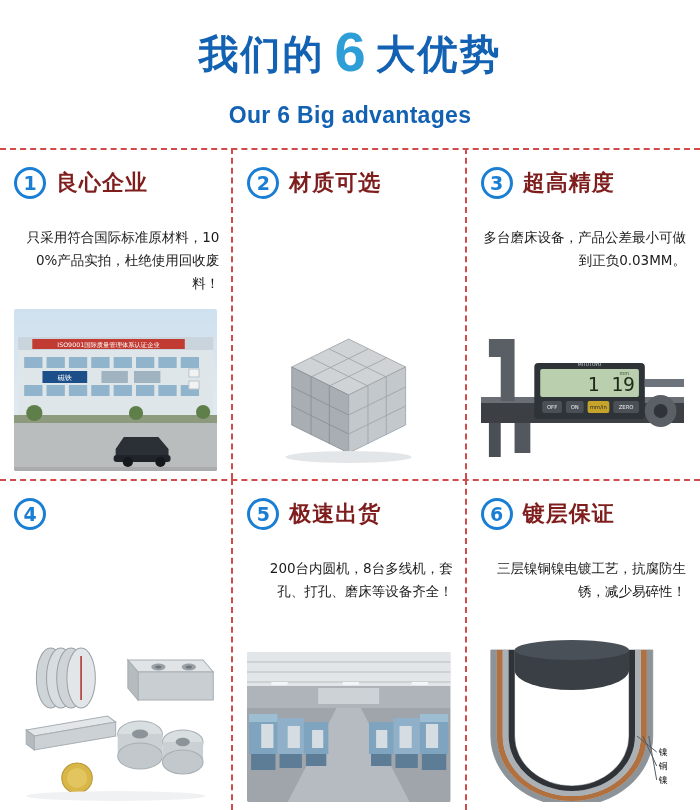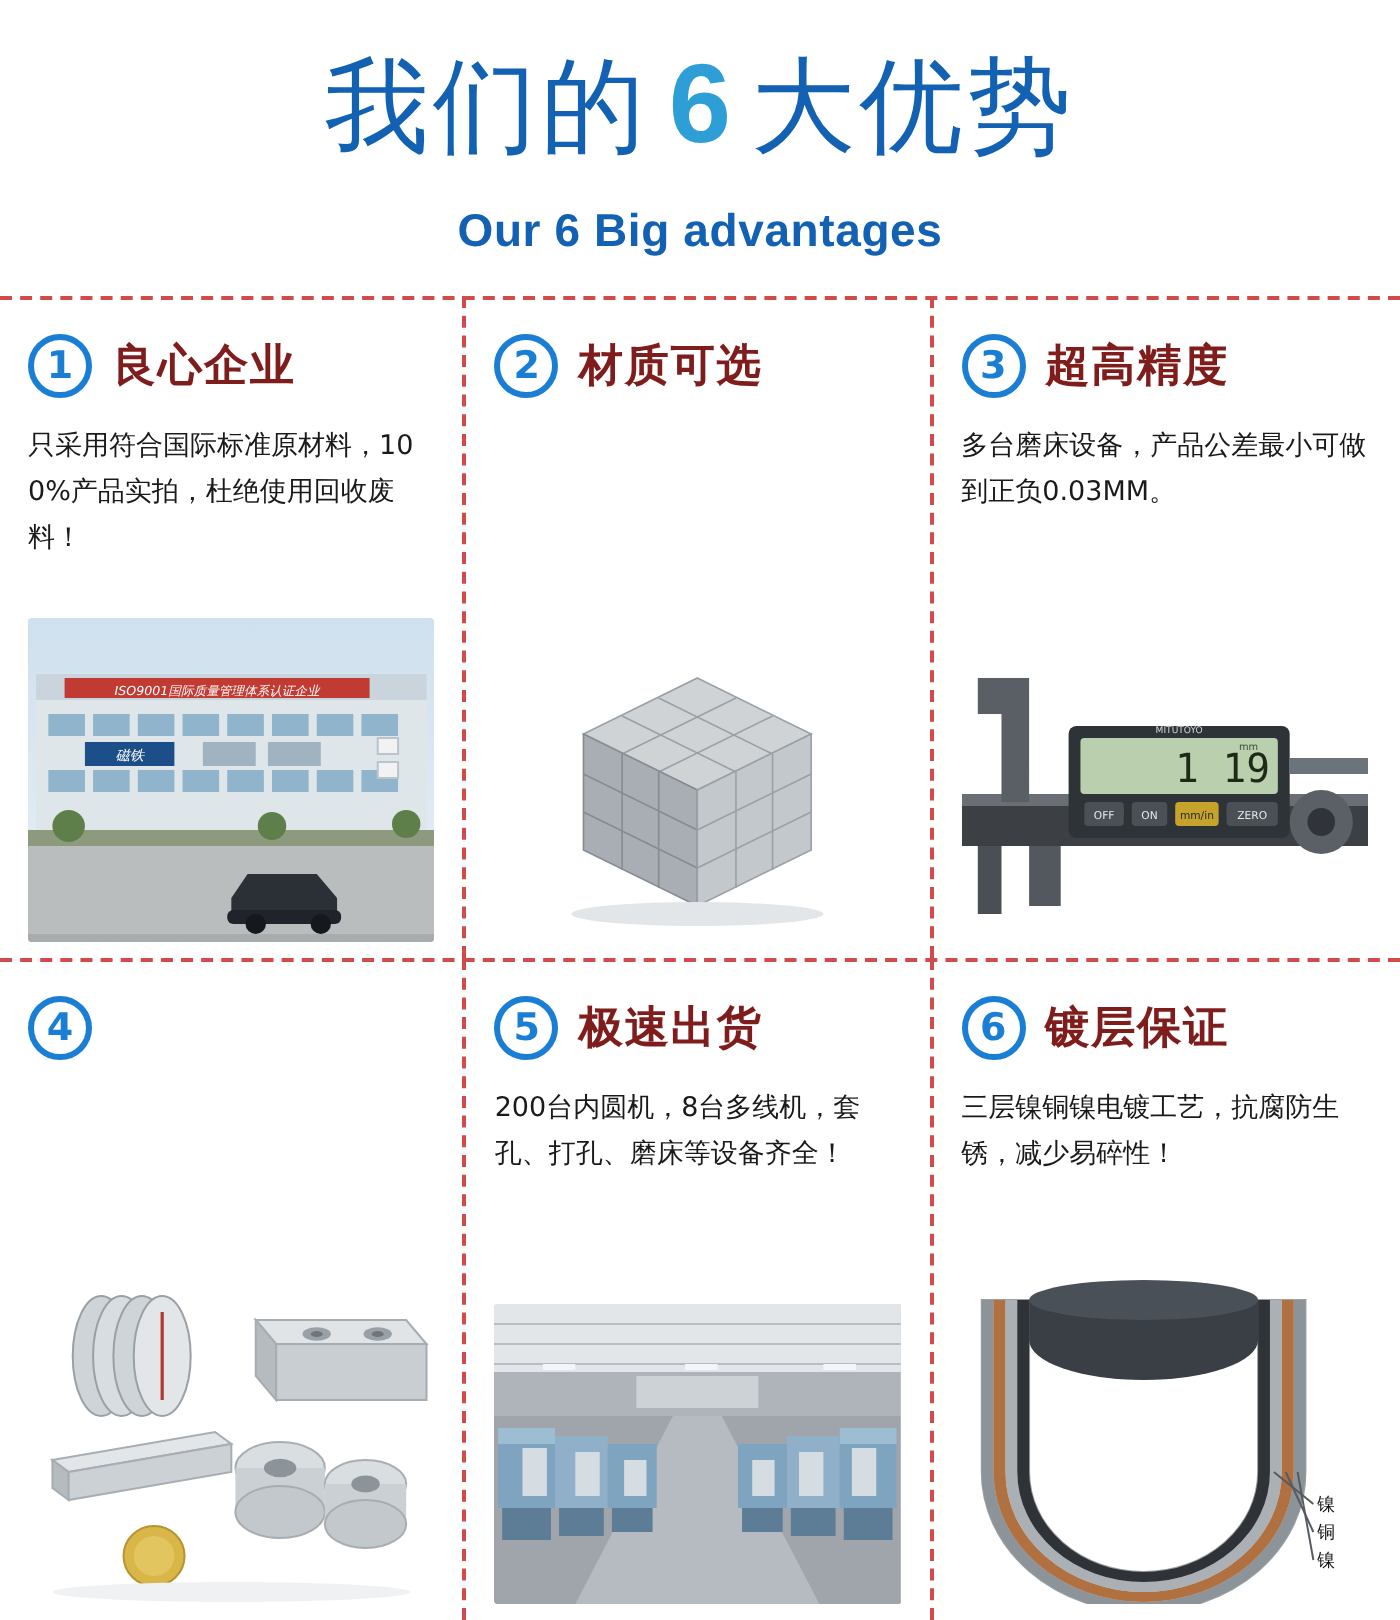--- a/index.html
+++ b/index.html
@@ -28,22 +28,22 @@
     text-align: center;
   }
   .title-line {
     display: flex;
     align-items: center;
     justify-content: center;
     gap: 10px;
     line-height: 1;
   }
   .title-cn {
-    font-size: 52px;
-    font-weight: normal;
+    font-size: 40px;
+    font-weight: bold;
     color: #1261b3;
     letter-spacing: 2px;
     font-family: "DejaVu Sans", "Liberation Sans", sans-serif;
   }
   .title-num {
     font-size: 56px;
     font-weight: bold;
     color: #2e9fd6;
     line-height: 1;
     position: relative;
@@ -119,40 +119,41 @@
     font-family: "DejaVu Sans", sans-serif;
   }
   .cell-title {
     font-size: 22px;
     font-weight: bold;
     color: #7f1d1d;
     letter-spacing: 1px;
     font-family: "DejaVu Sans", "Liberation Sans", sans-serif;
   }
   .cell-desc {
-    margin-top: 10px;
+    margin-top: 24px;
     font-size: 13.5px;
     line-height: 1.72;
     color: #1a1a1a;
     font-family: "DejaVu Sans", "Liberation Sans", sans-serif;
     word-break: break-all;
+    text-align: right;
   }
 
   .photo {
     position: absolute;
     left: 14px;
     right: 16px;
     bottom: 8px;
     border-radius: 2px;
     overflow: hidden;
   }
   .photo svg { display: block; width: 100%; height: 100%; }
 
   
-  .p1 { height: 162px; font-style: italic; }
+  .p1 { height: 162px; }
   .p2 { height: 160px; }
   .p3 { height: 152px; }
   .p4 { height: 164px; }
   .p5 { height: 150px; }
   .p6 { height: 162px; }
 </style>
 </head>
 <body>
 
 <div class="page">

